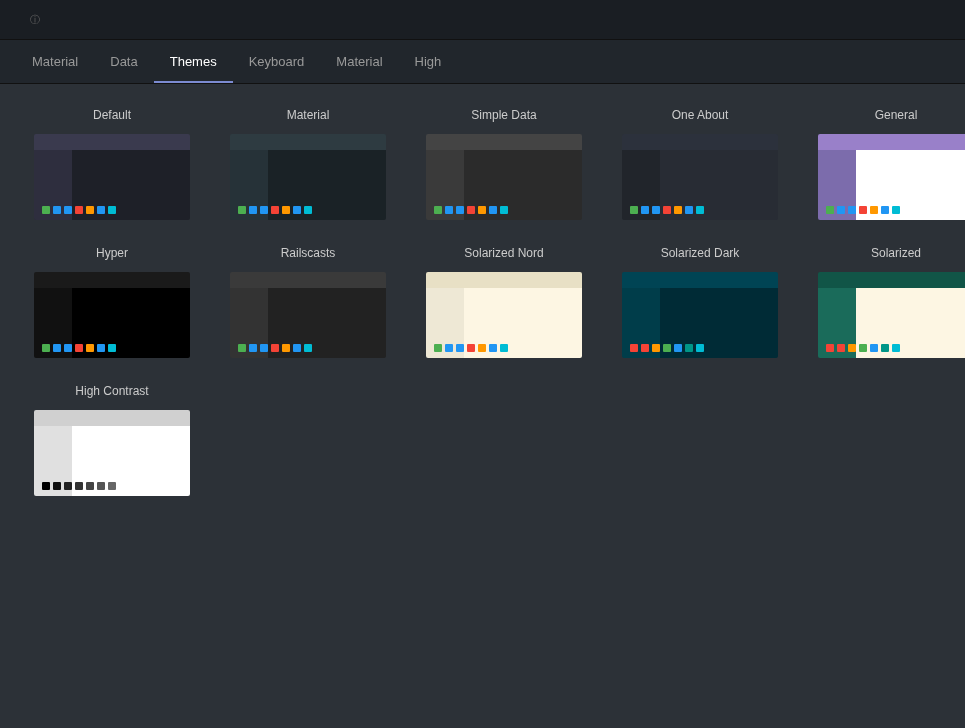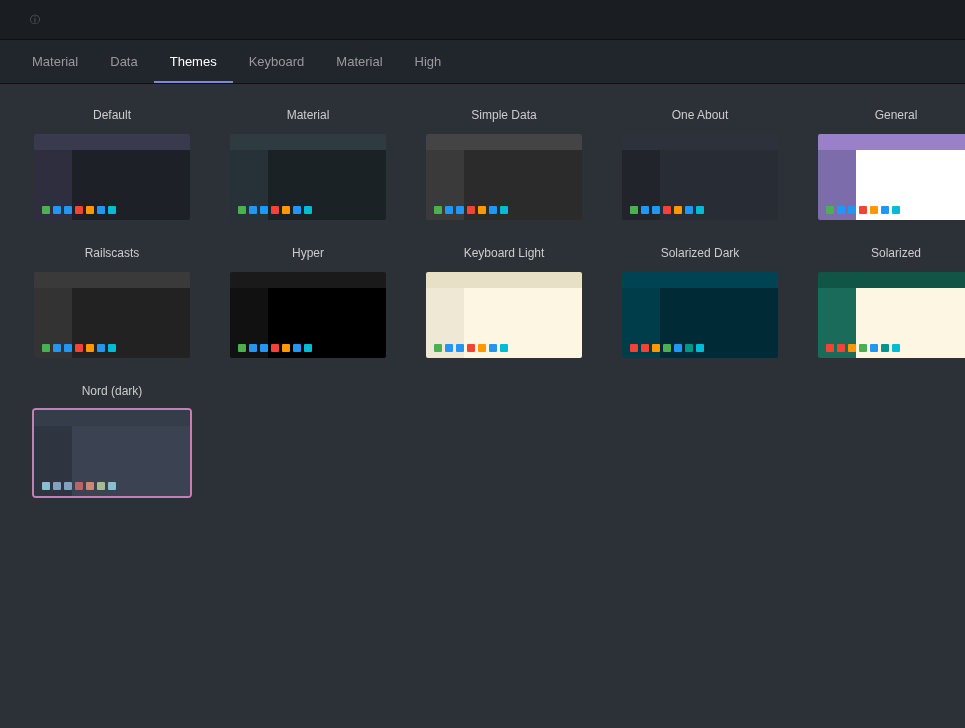--- a/index.html
+++ b/index.html
@@ -252,55 +252,55 @@
             <div class="swatch" style="background: rgb(33, 150, 243);"></div>
             <div class="swatch" style="background: rgb(33, 150, 243);"></div>
             <div class="swatch" style="background: rgb(244, 67, 54);"></div>
             <div class="swatch" style="background: rgb(255, 152, 0);"></div>
             <div class="swatch" style="background: rgb(33, 150, 243);"></div>
             <div class="swatch" style="background: rgb(0, 188, 212);"></div>
           </div>
         </div>
       </div>
       <div class="theme-item">
+        <div class="theme-label">Hyper</div>
+        <div class="theme-preview">
+          <div style="position: absolute; top: 0px; left: 0px; right: 0px; height: 16px; background: rgb(26, 26, 26);"></div>
+          <div class="preview-sidebar" style="position: absolute; left: 0px; top: 16px; bottom: 0px; width: 38px; background: rgb(17, 17, 17);"></div>
+          <div class="preview-main" style="position: absolute; inset: 16px 0px 0px 38px; background: rgb(0, 0, 0);"></div>
+          <div class="swatches">
+            <div class="swatch" style="background: rgb(76, 175, 80);"></div>
+            <div class="swatch" style="background: rgb(33, 150, 243);"></div>
+            <div class="swatch" style="background: rgb(33, 150, 243);"></div>
+            <div class="swatch" style="background: rgb(244, 67, 54);"></div>
+            <div class="swatch" style="background: rgb(255, 152, 0);"></div>
+            <div class="swatch" style="background: rgb(33, 150, 243);"></div>
+            <div class="swatch" style="background: rgb(0, 188, 212);"></div>
+          </div>
+        </div>
+      </div>
+      <div class="theme-item">
         <div class="theme-label">Railscasts</div>
         <div class="theme-preview">
           <div style="position: absolute; top: 0px; left: 0px; right: 0px; height: 16px; background: rgb(58, 58, 58);"></div>
           <div class="preview-sidebar" style="position: absolute; left: 0px; top: 16px; bottom: 0px; width: 38px; background: rgb(51, 51, 51);"></div>
           <div class="preview-main" style="position: absolute; inset: 16px 0px 0px 38px; background: rgb(34, 34, 34);"></div>
           <div class="swatches">
             <div class="swatch" style="background: rgb(76, 175, 80);"></div>
             <div class="swatch" style="background: rgb(33, 150, 243);"></div>
             <div class="swatch" style="background: rgb(33, 150, 243);"></div>
             <div class="swatch" style="background: rgb(244, 67, 54);"></div>
             <div class="swatch" style="background: rgb(255, 152, 0);"></div>
             <div class="swatch" style="background: rgb(33, 150, 243);"></div>
             <div class="swatch" style="background: rgb(0, 188, 212);"></div>
           </div>
         </div>
       </div>
       <div class="theme-item">
-        <div class="theme-label">Hyper</div>
-        <div class="theme-preview">
-          <div style="position: absolute; top: 0px; left: 0px; right: 0px; height: 16px; background: rgb(26, 26, 26);"></div>
-          <div class="preview-sidebar" style="position: absolute; left: 0px; top: 16px; bottom: 0px; width: 38px; background: rgb(17, 17, 17);"></div>
-          <div class="preview-main" style="position: absolute; inset: 16px 0px 0px 38px; background: rgb(0, 0, 0);"></div>
-          <div class="swatches">
-            <div class="swatch" style="background: rgb(76, 175, 80);"></div>
-            <div class="swatch" style="background: rgb(33, 150, 243);"></div>
-            <div class="swatch" style="background: rgb(33, 150, 243);"></div>
-            <div class="swatch" style="background: rgb(244, 67, 54);"></div>
-            <div class="swatch" style="background: rgb(255, 152, 0);"></div>
-            <div class="swatch" style="background: rgb(33, 150, 243);"></div>
-            <div class="swatch" style="background: rgb(0, 188, 212);"></div>
-          </div>
-        </div>
-      </div>
-      <div class="theme-item">
-        <div class="theme-label">Keyboard Light</div>
+        <div class="theme-label">Solarized Nord</div>
         <div class="theme-preview">
           <div style="position: absolute; top: 0px; left: 0px; right: 0px; height: 16px; background: rgb(232, 224, 197);"></div>
           <div class="preview-sidebar" style="position: absolute; left: 0px; top: 16px; bottom: 0px; width: 38px; background: rgb(238, 232, 213);"></div>
           <div class="preview-main" style="position: absolute; inset: 16px 0px 0px 38px; background: rgb(253, 246, 227);"></div>
           <div class="swatches">
             <div class="swatch" style="background: rgb(76, 175, 80);"></div>
             <div class="swatch" style="background: rgb(33, 150, 243);"></div>
             <div class="swatch" style="background: rgb(33, 150, 243);"></div>
             <div class="swatch" style="background: rgb(244, 67, 54);"></div>
             <div class="swatch" style="background: rgb(255, 152, 0);"></div>
@@ -337,30 +337,30 @@
             <div class="swatch" style="background: rgb(244, 67, 54);"></div>
             <div class="swatch" style="background: rgb(255, 152, 0);"></div>
             <div class="swatch" style="background: rgb(76, 175, 80);"></div>
             <div class="swatch" style="background: rgb(33, 150, 243);"></div>
             <div class="swatch" style="background: rgb(0, 150, 136);"></div>
             <div class="swatch" style="background: rgb(0, 188, 212);"></div>
           </div>
         </div>
       </div>
       <div class="theme-item">
-        <div class="theme-label">Nord (dark)</div>
-        <div class="theme-preview selected">
-          <div style="position: absolute; top: 0px; left: 0px; right: 0px; height: 16px; background: rgb(53, 60, 74);"></div>
-          <div class="preview-sidebar" style="position: absolute; left: 0px; top: 16px; bottom: 0px; width: 38px; background: rgb(46, 52, 64);"></div>
-          <div class="preview-main" style="position: absolute; inset: 16px 0px 0px 38px; background: rgb(59, 66, 82);"></div>
-          <div class="swatches">
-            <div class="swatch" style="background: rgb(136, 192, 208);"></div>
-            <div class="swatch" style="background: rgb(129, 161, 193);"></div>
-            <div class="swatch" style="background: rgb(129, 161, 193);"></div>
-            <div class="swatch" style="background: rgb(191, 97, 106);"></div>
-            <div class="swatch" style="background: rgb(208, 135, 112);"></div>
-            <div class="swatch" style="background: rgb(163, 190, 140);"></div>
-            <div class="swatch" style="background: rgb(136, 192, 208);"></div>
+        <div class="theme-label">High Contrast</div>
+        <div class="theme-preview">
+          <div style="position: absolute; top: 0px; left: 0px; right: 0px; height: 16px; background: rgb(208, 208, 208);"></div>
+          <div class="preview-sidebar" style="position: absolute; left: 0px; top: 16px; bottom: 0px; width: 38px; background: rgb(224, 224, 224);"></div>
+          <div class="preview-main" style="position: absolute; inset: 16px 0px 0px 38px; background: rgb(255, 255, 255);"></div>
+          <div class="swatches">
+            <div class="swatch" style="background: rgb(0, 0, 0);"></div>
+            <div class="swatch" style="background: rgb(17, 17, 17);"></div>
+            <div class="swatch" style="background: rgb(34, 34, 34);"></div>
+            <div class="swatch" style="background: rgb(51, 51, 51);"></div>
+            <div class="swatch" style="background: rgb(68, 68, 68);"></div>
+            <div class="swatch" style="background: rgb(85, 85, 85);"></div>
+            <div class="swatch" style="background: rgb(102, 102, 102);"></div>
           </div>
         </div>
       </div>
     </div>
 </div>
 
 </body></html>

